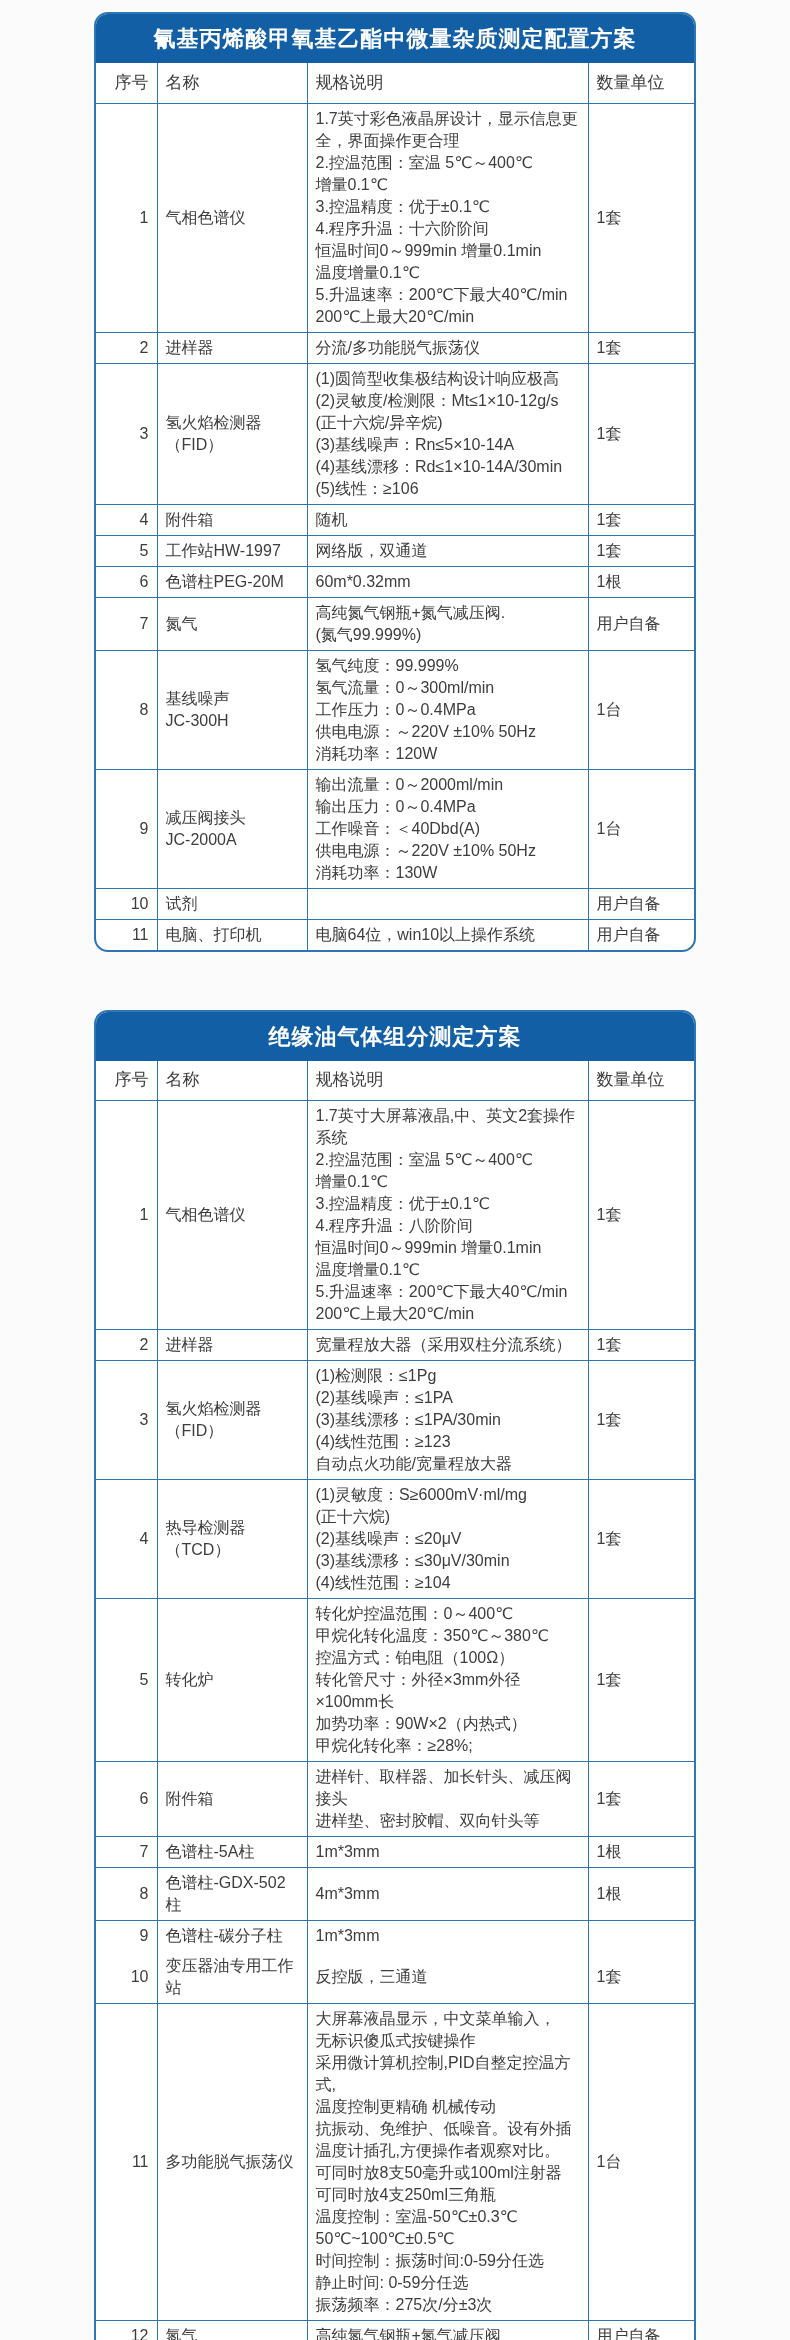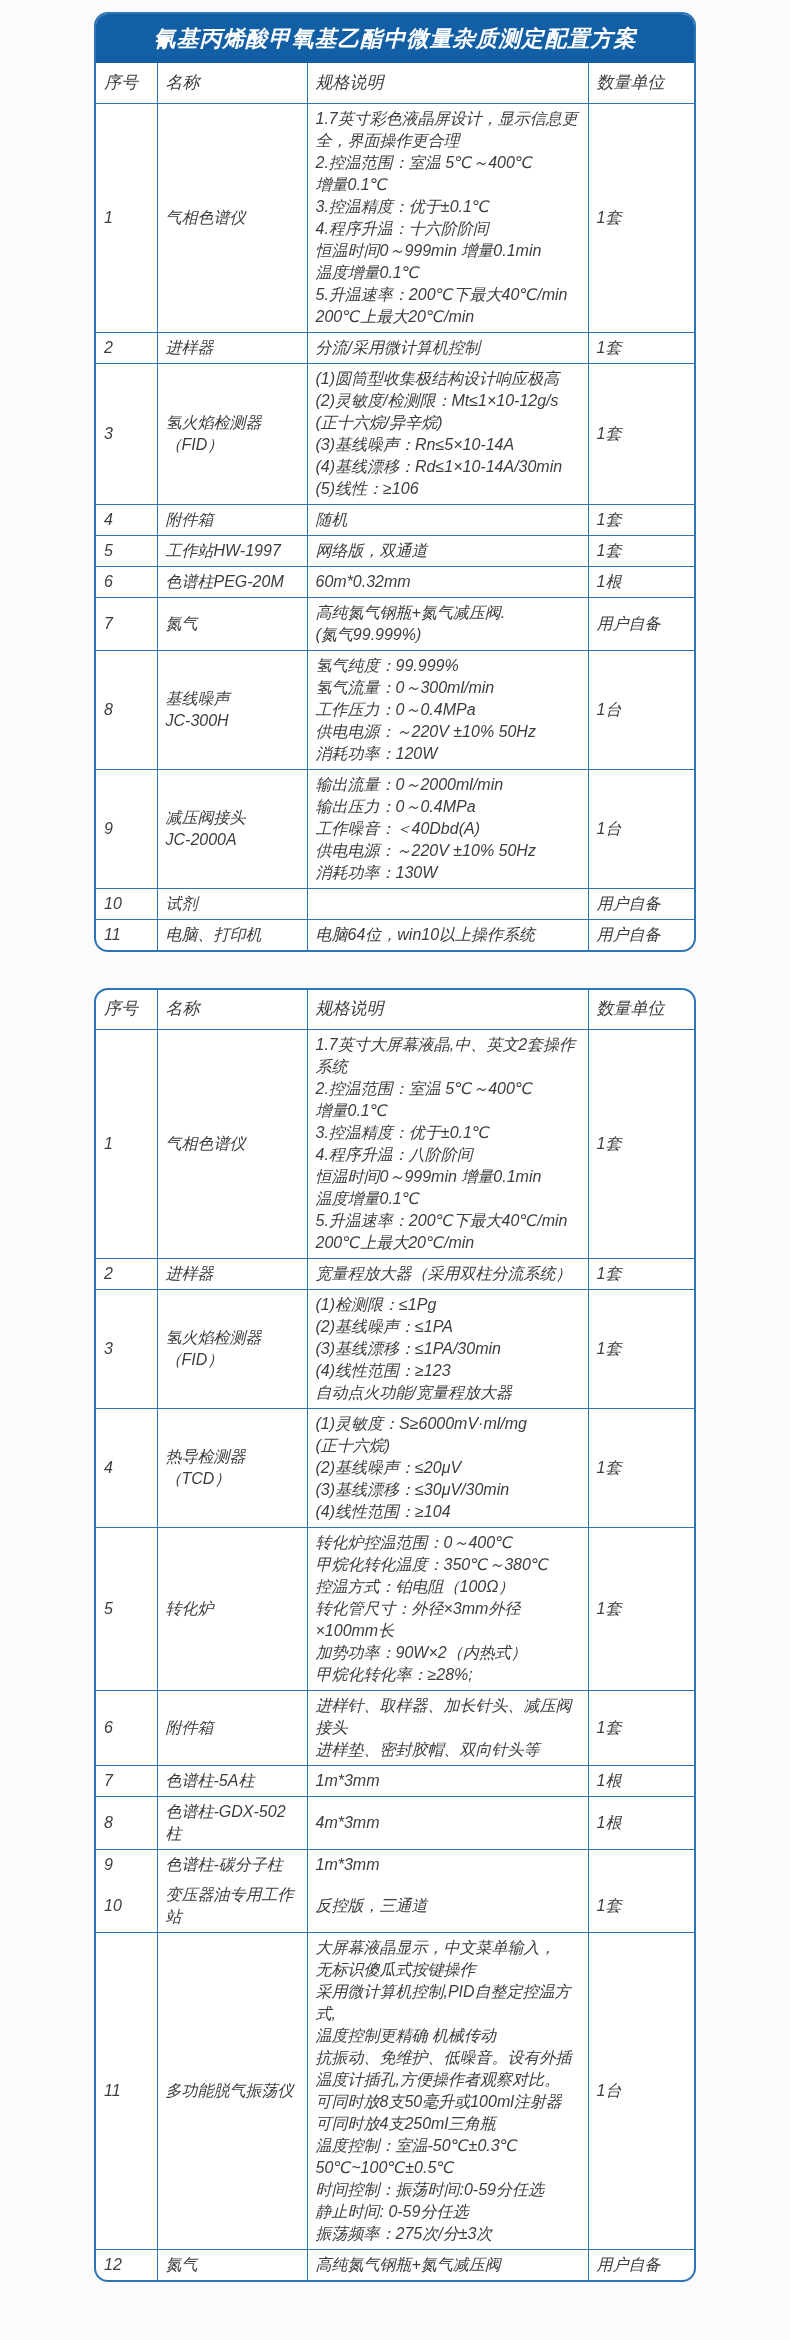--- a/index.html
+++ b/index.html
@@ -4,26 +4,25 @@
 <style>
   * { box-sizing: border-box; margin: 0; padding: 0; }
   html, body {
     width: 790px;
     background: #fbfbfb;
     font-family: "Liberation Sans", "DejaVu Sans", sans-serif;
   }
   body { min-height: 2340px; padding-top: 12px; }
   .card {
     width: 602px;
-    margin: 0 auto 36px auto;
+    margin: 0 auto 58px auto;
     border: 2px solid #2e75b6;
     border-radius: 14px;
     overflow: hidden;
     background: #ffffff;
-    font-style: italic;
   }
   .title-bar {
     background: #135fa5;
     color: #ffffff;
     font-size: 22px;
     font-weight: bold;
     text-align: center;
     padding: 10px 6px 9px 6px;
     letter-spacing: 1px;
   }
@@ -36,21 +35,21 @@
     border: 1px solid #2e75b6;
     color: #3d3d3d;
     font-size: 16px;
     line-height: 22px;
     padding: 4px 8px;
     vertical-align: middle;
     text-align: left;
     word-break: break-word;
   }
   th { font-weight: normal; height: 40px; font-size: 17px; }
-  .col-index { width: 61px; text-align: left; }
+  .col-index { width: 61px; text-align: right; }
   .col-name  { width: 150px; white-space: pre-line; }
   .col-spec  { width: 281px; white-space: pre-line; }
   .col-qty   { width: 106px; }
   
   tr > *:first-child { border-left: none; }
   tr > *:last-child  { border-right: none; }
   tr:last-child > td { border-bottom: none; }
   thead th { border-top: none; }
   tr.merge-up > td { border-top-style: hidden; }
 </style>
@@ -79,21 +78,21 @@
 4.程序升温：十六阶阶间
 恒温时间0～999min 增量0.1min
 温度增量0.1℃
 5.升温速率：200℃下最大40℃/min
 200℃上最大20℃/min</td>
           <td class="col-qty">1套</td>
         </tr>
         <tr>
           <td class="col-index">2</td>
           <td class="col-name">进样器</td>
-          <td class="col-spec">分流/采用微计算机控制</td>
+          <td class="col-spec">分流/多功能脱气振荡仪</td>
           <td class="col-qty">1套</td>
         </tr>
         <tr>
           <td class="col-index">3</td>
           <td class="col-name">氢火焰检测器（FID）</td>
           <td class="col-spec">(1)圆筒型收集极结构设计响应极高
 (2)灵敏度/检测限：Mt≤1×10-12g/s
 (正十六烷/异辛烷)
 (3)基线噪声：Rn≤5×10-14A
 (4)基线漂移：Rd≤1×10-14A/30min
@@ -157,20 +156,21 @@
           <td class="col-index">11</td>
           <td class="col-name">电脑、打印机</td>
           <td class="col-spec">电脑64位，win10以上操作系统</td>
           <td class="col-qty">用户自备</td>
         </tr>
       </tbody>
   </table>
 </div>
 
 <div class="card">
+  <div class="title-bar">绝缘油气体组分测定方案</div>
   <table>
     <thead>
       <tr>
         <th class="col-index">序号</th>
         <th class="col-name">名称</th>
         <th class="col-spec">规格说明</th>
         <th class="col-qty">数量单位</th>
       </tr>
     </thead>
     <tbody>

